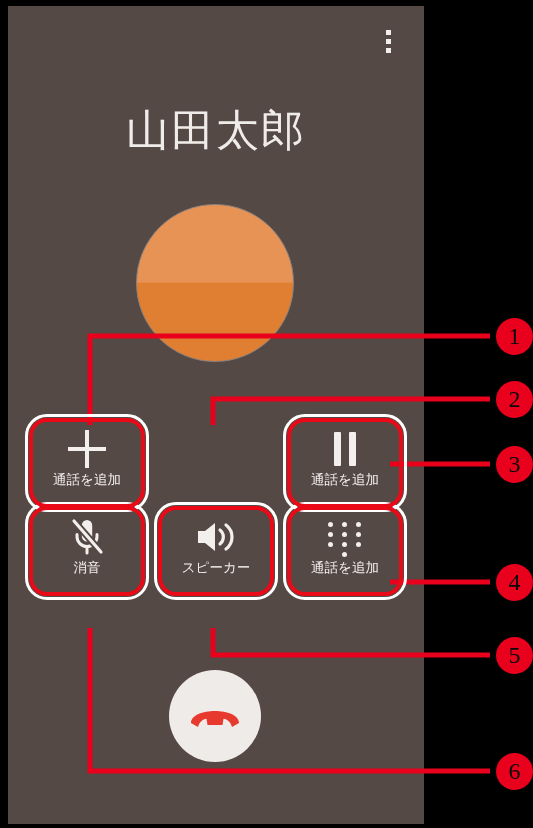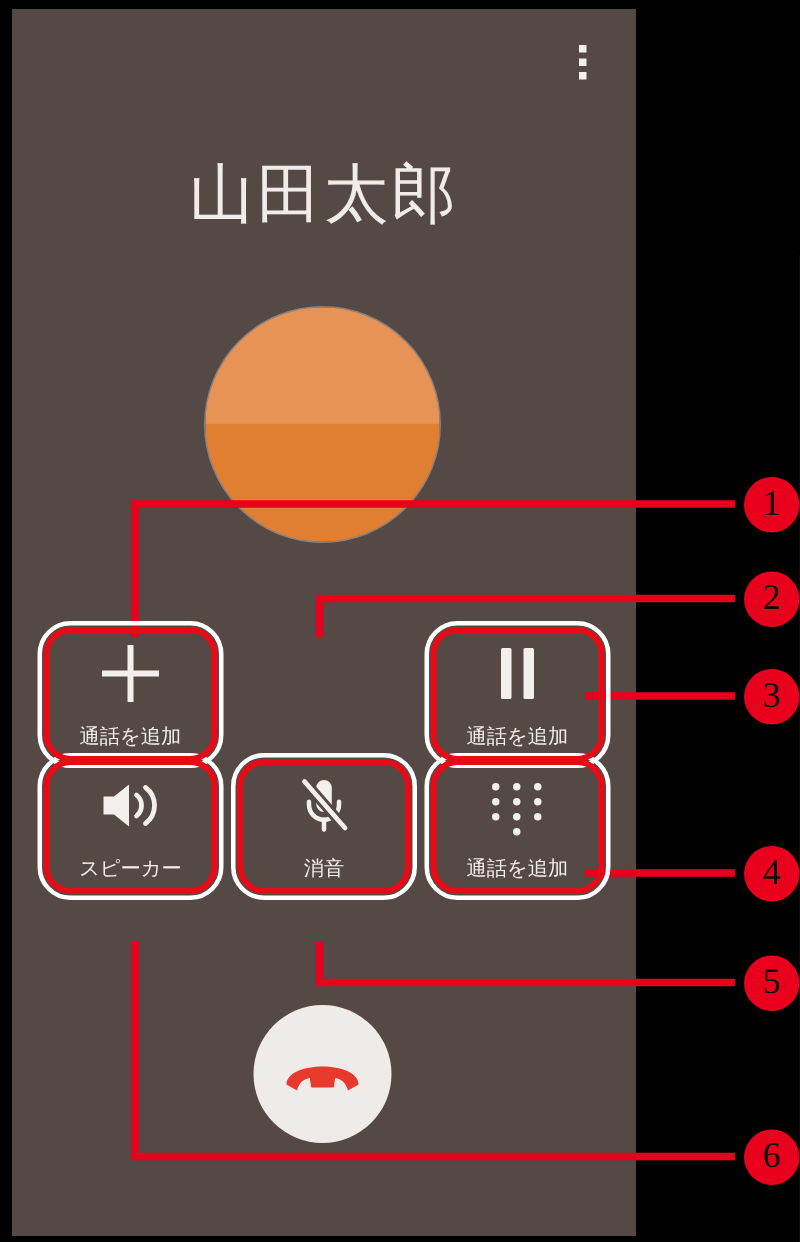--- a/index.html
+++ b/index.html
@@ -154,21 +154,20 @@
     top: 0;
     width: 108px;
     height: 82px;
     border-radius: 14px;
     box-sizing: border-box;
     display: flex;
     flex-direction: column;
     align-items: center;
     justify-content: flex-start;
     color: #f2efed;
-    gap: 11px;
   }
   .call-btn .btn-icon {
     height: 46px;
     display: flex;
     align-items: center;
     justify-content: center;
     margin-top: 4px;
   }
   .call-btn .btn-label {
     font-size: 13.5px;
@@ -331,46 +330,46 @@
                   <i></i>
                 </span>
             </div>
             <div class="btn-label">通話を追加</div>
           </div>
         </div>
 
       </div>
 
       <div class="btn-row">
-
-        <div class="call-btn hl">
-          <div class="btn-inner">
-            <div class="btn-icon">
-              <svg width="42" height="34" viewBox="0 0 42 34" aria-hidden="true">
-                <path d="M3 11 H10 L20 3 V31 L10 23 H3 Z" fill="#f2efed"></path>
-                <path d="M25 10 A9 9 0 0 1 25 24" fill="none" stroke="#f2efed" stroke-width="3.2" stroke-linecap="round"></path>
-                <path d="M31 5 A15 15 0 0 1 31 29" fill="none" stroke="#f2efed" stroke-width="3.2" stroke-linecap="round"></path>
-              </svg>
-            </div>
-            <div class="btn-label">スピーカー</div>
-          </div>
-        </div>
 
         <div class="call-btn hl">
           <div class="btn-inner">
             <div class="btn-icon">
               <svg width="36" height="40" viewBox="0 0 36 40" aria-hidden="true">
                 <path d="M18 3 a5.2 5.2 0 0 1 5.2 5.2 v11 a5.2 5.2 0 0 1 -10.4 0 v-11 A5.2 5.2 0 0 1 18 3 Z" fill="#f2efed"></path>
                 <path d="M8 17.5 v2 a10 10 0 0 0 20 0 v-2" fill="none" stroke="#f2efed" stroke-width="3" stroke-linecap="round"></path>
                 <line x1="18" y1="29.5" x2="18" y2="36" stroke="#f2efed" stroke-width="3" stroke-linecap="round"></line>
                 <line x1="5" y1="4" x2="32" y2="35" stroke="#554945" stroke-width="7" stroke-linecap="round"></line>
                 <line x1="5" y1="4" x2="32" y2="35" stroke="#f2efed" stroke-width="3.2" stroke-linecap="round"></line>
               </svg>
             </div>
             <div class="btn-label">消音</div>
+          </div>
+        </div>
+
+        <div class="call-btn hl">
+          <div class="btn-inner">
+            <div class="btn-icon">
+              <svg width="42" height="34" viewBox="0 0 42 34" aria-hidden="true">
+                <path d="M3 11 H10 L20 3 V31 L10 23 H3 Z" fill="#f2efed"></path>
+                <path d="M25 10 A9 9 0 0 1 25 24" fill="none" stroke="#f2efed" stroke-width="3.2" stroke-linecap="round"></path>
+                <path d="M31 5 A15 15 0 0 1 31 29" fill="none" stroke="#f2efed" stroke-width="3.2" stroke-linecap="round"></path>
+              </svg>
+            </div>
+            <div class="btn-label">スピーカー</div>
           </div>
         </div>
 
         <div class="call-btn hl">
           <div class="btn-inner">
             <div class="btn-icon">
               <span class="ico-keypad">
                 <i style="left:1px;top:2px"></i>
                   <i style="left:15px;top:2px"></i>
                   <i style="left:29px;top:2px"></i>

